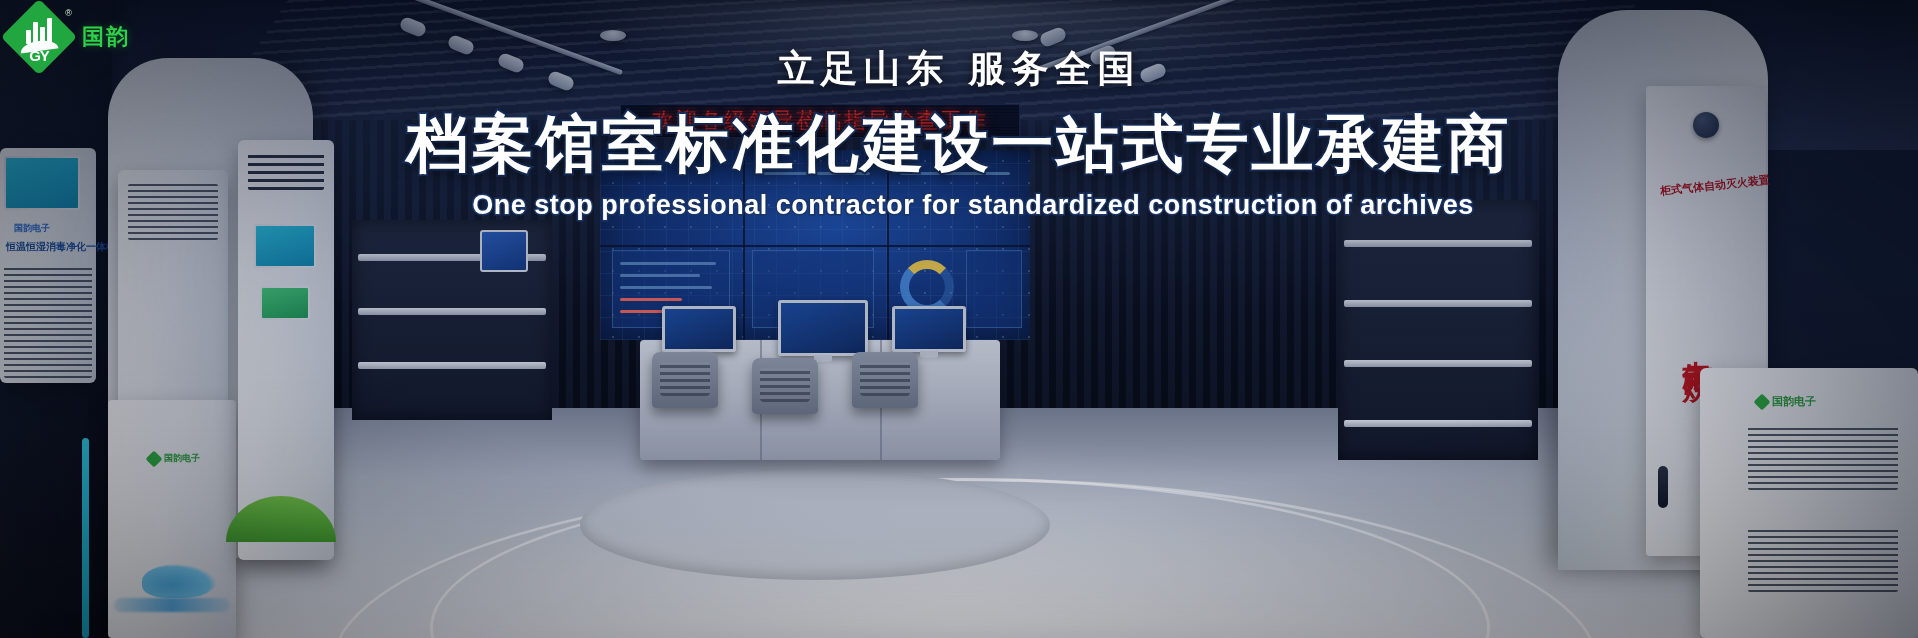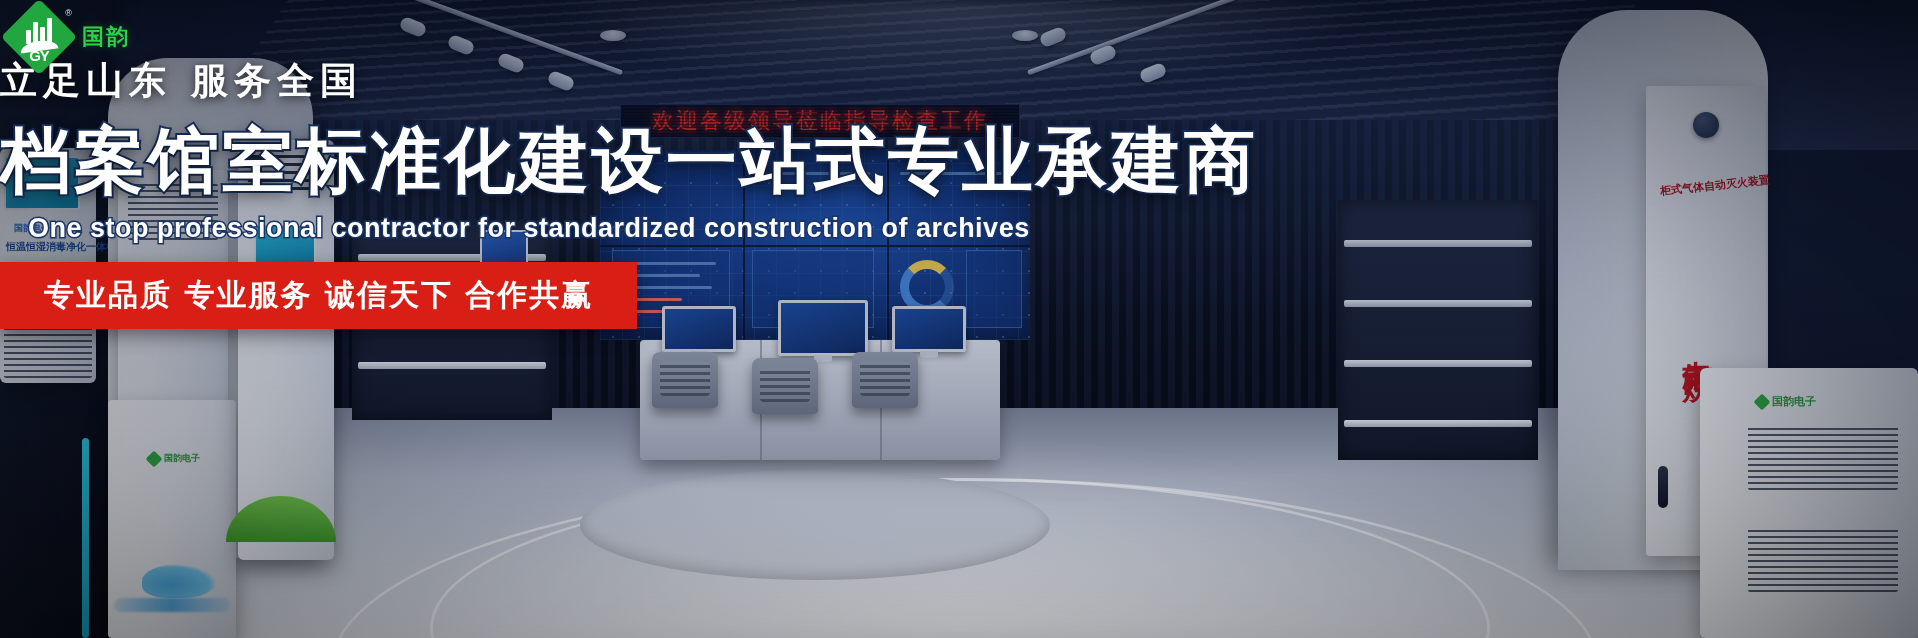--- a/index.html
+++ b/index.html
@@ -327,37 +327,37 @@
   }
   .logo .mark .reg {
     position:absolute; right: -2px; top: 2px; color:#d6f3da; font-size: 9px;
   }
   .logo .word {
     color:#2fd04a; font-size: 22px; font-weight: bold; letter-spacing: 2px;
     font-family: "DejaVu Sans", sans-serif;
     text-shadow: 0 0 8px rgba(40,200,70,.35);
   }
 
-  .copy { position:absolute; left:0; right:0; top:12px; z-index: 25; }
+  .copy { position:absolute; left:0; right:0; top:0; z-index: 25; text-align:center; }
 
   .eyebrow {
     margin-top: 44px;
     font-size: 37px; font-weight: bold; letter-spacing: 6px; color:#ffffff;
     font-family: "DejaVu Sans", sans-serif;
     text-shadow: 0 2px 10px rgba(0,0,0,.75);
   }
   .eyebrow-en {
     margin-top: 8px;
     font-size: 21px; color:#f2f5fa; letter-spacing: .6px;
     font-family: "Liberation Sans", sans-serif;
     text-shadow: 0 2px 8px rgba(0,0,0,.8);
   }
   .headline {
     margin-top: 8px;
-    font-size: 71px; font-weight: bold; letter-spacing: 3px; color:#ffffff;
+    font-size: 62px; font-weight: bold; letter-spacing: 3px; color:#ffffff;
     font-family: "DejaVu Sans", sans-serif;
     -webkit-text-stroke: 4px #17305f;
     paint-order: stroke fill;
     text-shadow: 0 4px 14px rgba(0,0,0,.6);
   }
   .headline-en {
     margin-top: 4px;
     font-size: 27px; font-weight: bold; color:#ffffff; letter-spacing: .5px;
     font-family: "Liberation Sans", sans-serif;
     -webkit-text-stroke: 3px #1a3566;
@@ -516,16 +516,15 @@
       <div class="gy">GY</div>
       <div class="reg">®</div>
     </div>
     <div class="word">国韵</div>
   </div>
 
   <div class="copy">
     <div class="eyebrow">立足山东 服务全国</div>
     <div class="headline">档案馆室标准化建设一站式专业承建商</div>
     <div class="headline-en">One stop professional contractor for standardized construction of archives</div>
-    <div><span class="cta">专业品质  专业服务  诚信天下  合作共赢</span></div>
   </div>
 
 </div>
 
 </body></html>

